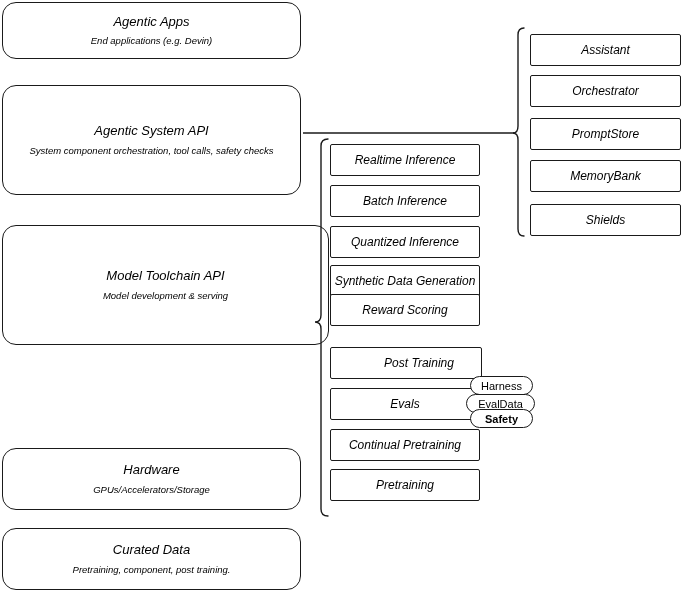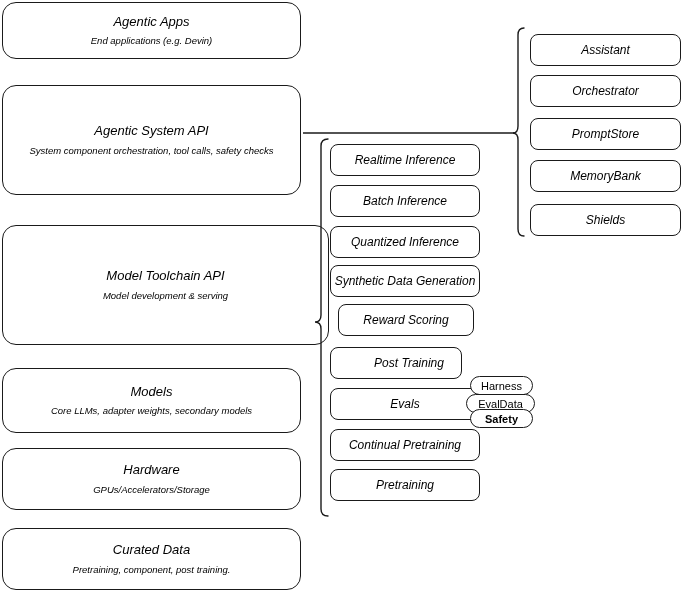--- a/index.html
+++ b/index.html
@@ -47,21 +47,21 @@
   .layer .subtitle {
     font-size: 9.5px;
     color: #000;
     margin-top: 5px;
     white-space: nowrap;
   }
 
   
   .cap {
     height: 32px;
-    border-radius: 8px;
+    border-radius: 2px;
     font-size: 12px;
     align-items: center;
   }
   .cap .title { font-size: 12px; white-space: nowrap; }
 
   
   .badge {
     position: absolute;
     box-sizing: border-box;
     border: 1.4px solid #1a1a1a;
@@ -95,24 +95,20 @@
   <div class="node layer" style="left:2px; top:85px; width:299px; height:110px;">
     <div class="title">Agentic System API</div>
     <div class="subtitle">System component orchestration, tool calls, safety checks</div>
   </div>
 
   <div class="node layer" style="left:2px; top:225px; width:327px; height:120px;">
     <div class="title">Model Toolchain API</div>
     <div class="subtitle">Model development &amp; serving</div>
   </div>
 
-  <div class="node layer" style="left:2px; top:368px; width:299px; height:65px;">
-    <div class="title">Models</div>
-    <div class="subtitle">Core LLMs, adapter weights, secondary models</div>
-  </div>
 
   <div class="node layer" style="left:2px; top:448px; width:299px; height:62px;">
     <div class="title">Hardware</div>
     <div class="subtitle">GPUs/Accelerators/Storage</div>
   </div>
 
   <div class="node layer" style="left:2px; top:528px; width:299px; height:62px;">
     <div class="title">Curated Data</div>
     <div class="subtitle">Pretraining, component, post training.</div>
   </div>
@@ -140,24 +136,24 @@
   </div>
   <div class="node cap" style="left:330px; top:185px; width:150px;">
     <div class="title">Batch Inference</div>
   </div>
   <div class="node cap" style="left:330px; top:226px; width:150px;">
     <div class="title">Quantized Inference</div>
   </div>
   <div class="node cap" style="left:330px; top:265px; width:150px;">
     <div class="title">Synthetic Data Generation</div>
   </div>
-  <div class="node cap" style="left:330px; top:304px; width:136px;margin-left:8px;">
+  <div class="node cap" style="left:330px; top:294px; width:150px;">
     <div class="title">Reward Scoring</div>
   </div>
-  <div class="node cap" style="left:330px; top:347px; width:132px;padding-left:26px;">
+  <div class="node cap" style="left:330px; top:347px; width:152px;padding-left:26px;">
     <div class="title">Post Training</div>
   </div>
   <div class="node cap" style="left:330px; top:388px; width:150px;">
     <div class="title">Evals</div>
   </div>
   <div class="node cap" style="left:330px; top:429px; width:150px;">
     <div class="title">Continual Pretraining</div>
   </div>
   <div class="node cap" style="left:330px; top:469px; width:150px;">
     <div class="title">Pretraining</div>

